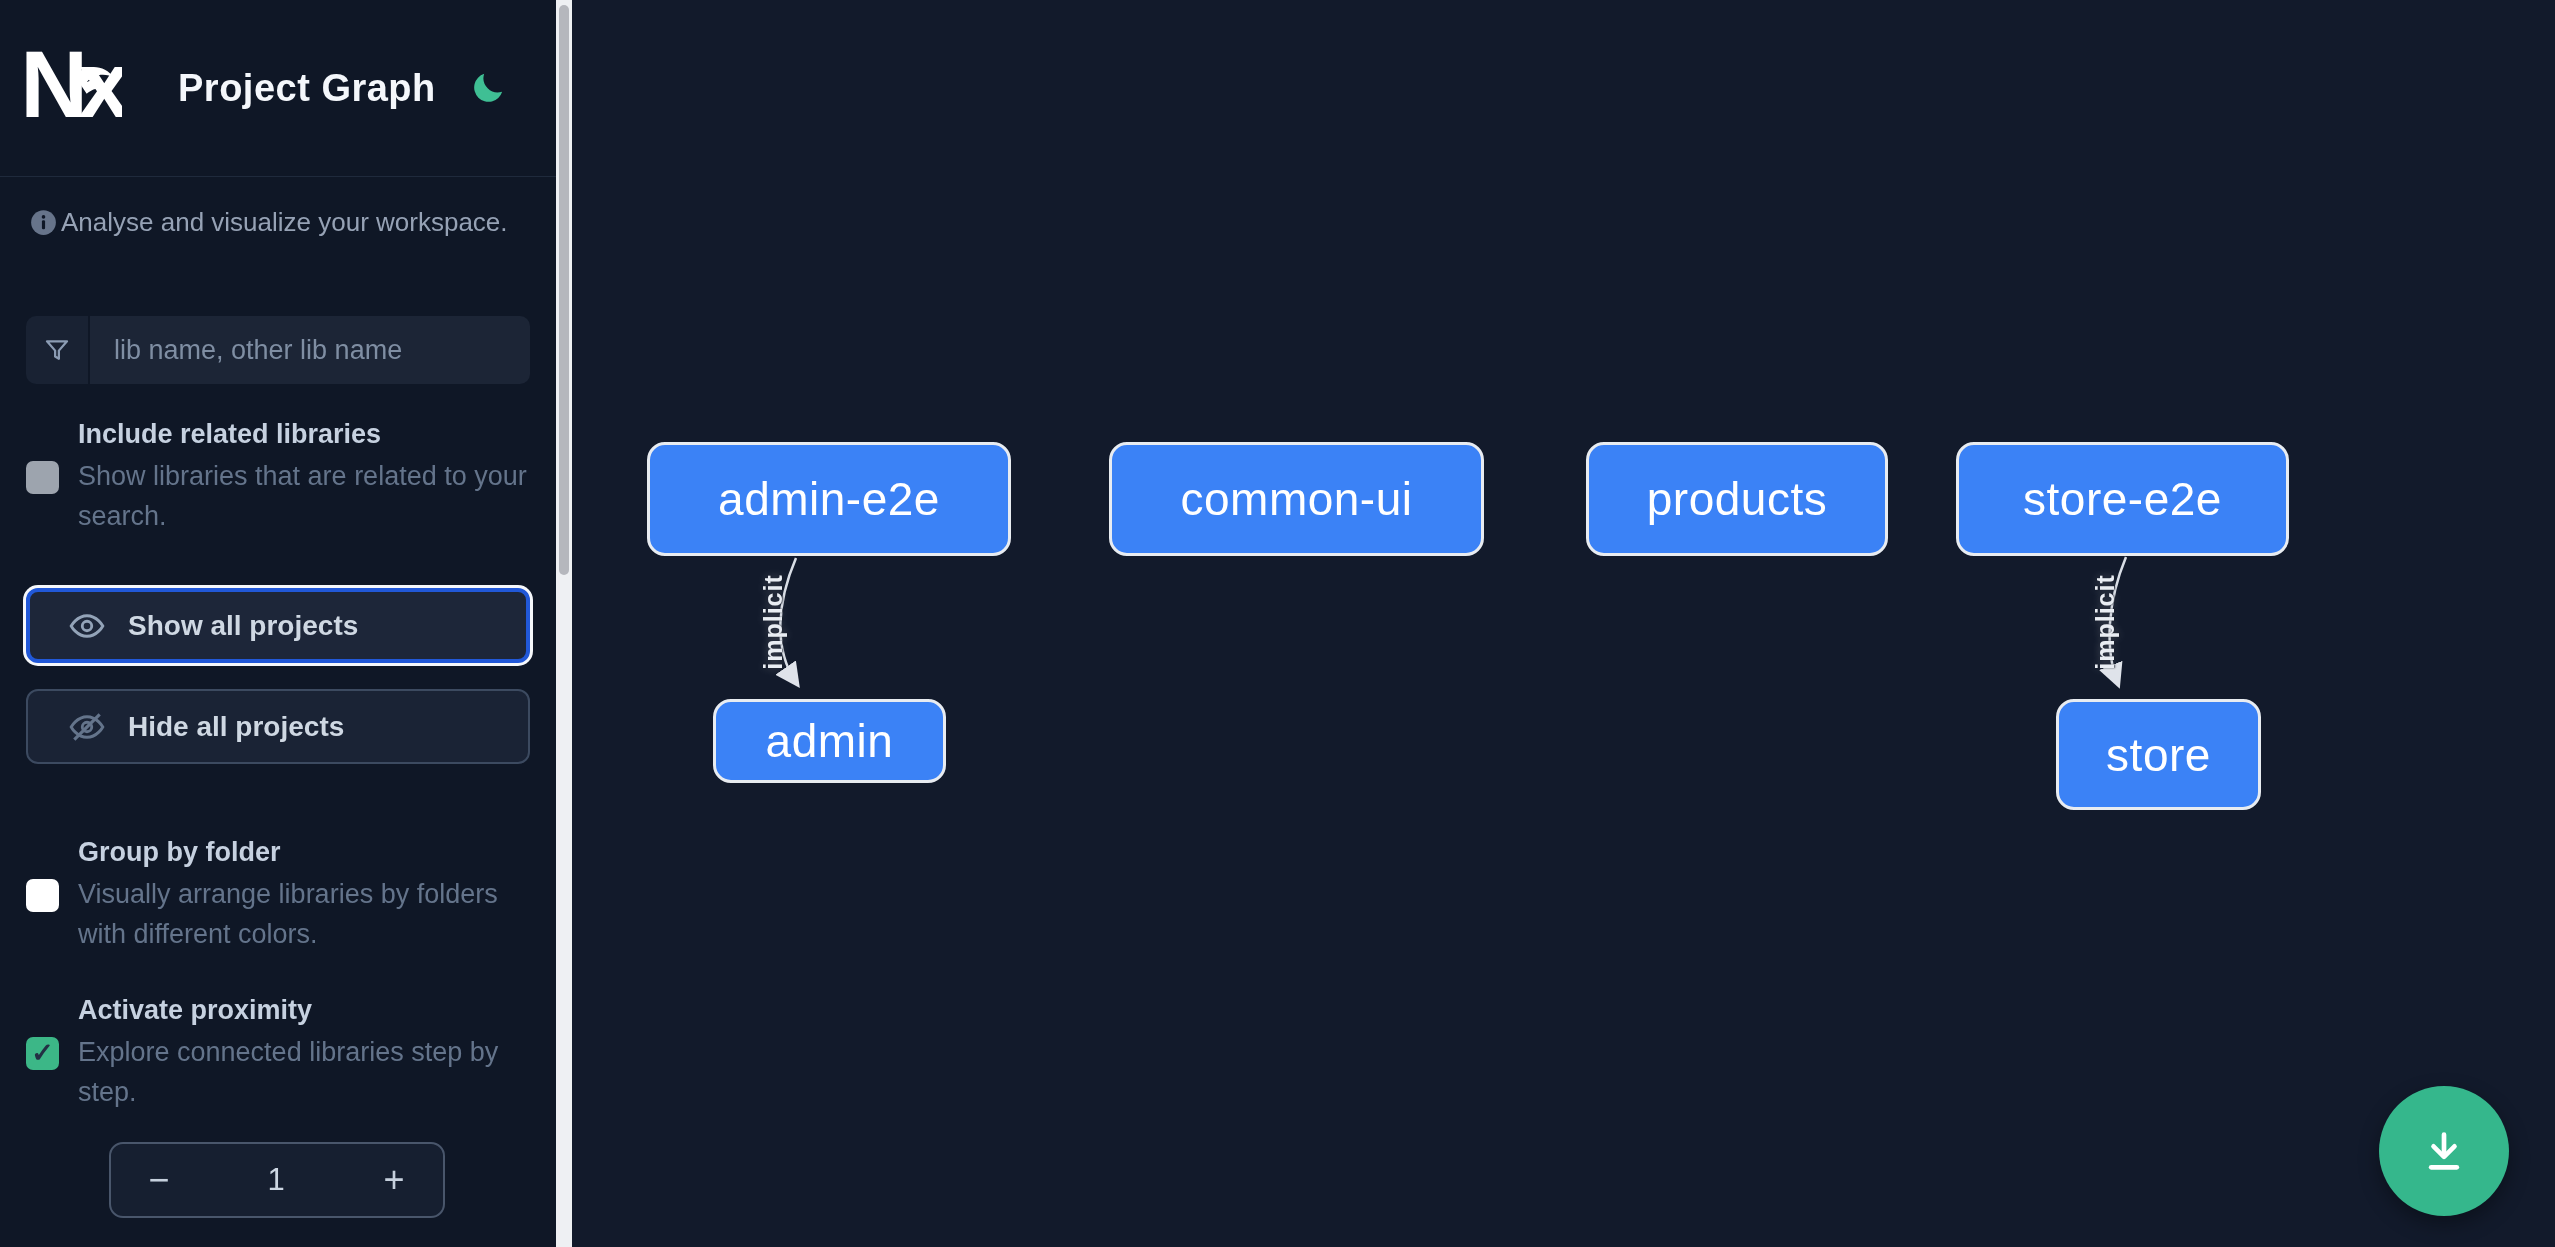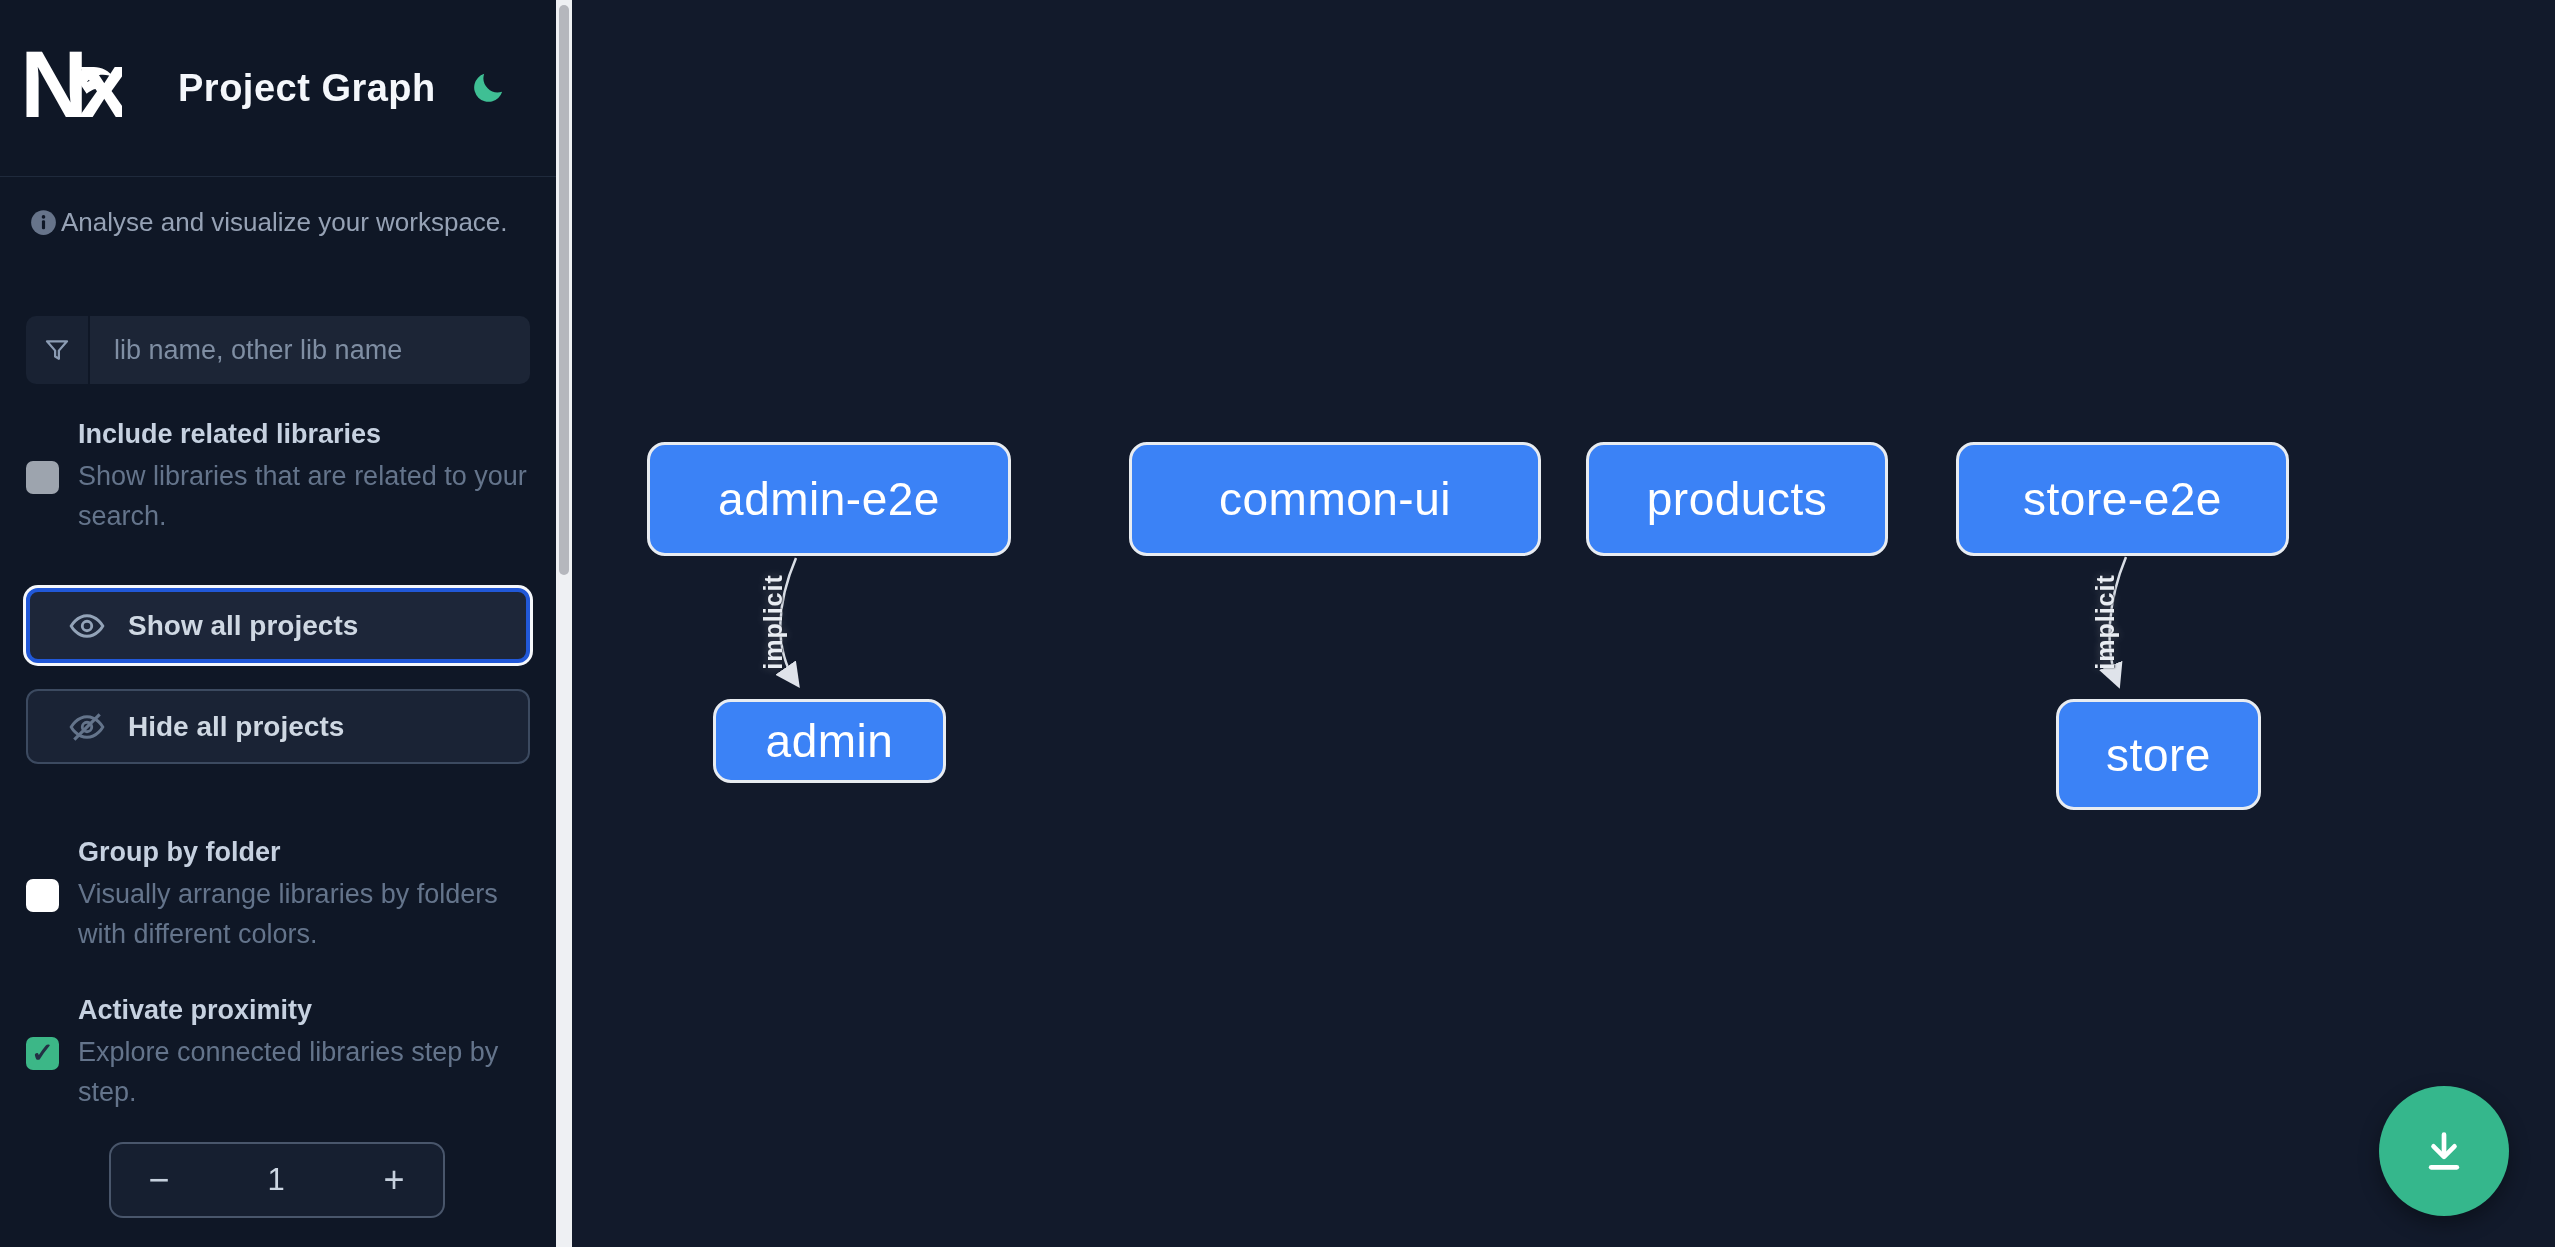--- a/index.html
+++ b/index.html
@@ -242,21 +242,21 @@
         </marker>
       </defs>
       <path d="M 240 558 C 222 600, 216 648, 241 684" fill="none" stroke="#d9dee6" stroke-width="2.5" marker-end="url(#arrow)"></path>
       <path d="M 1570 557 C 1552 600, 1548 648, 1562 684" fill="none" stroke="#d9dee6" stroke-width="2.5" marker-end="url(#arrow)"></path>
     </svg>
 
     <div class="edge-label" style="left:217px; top:622px;">implicit</div>
     <div class="edge-label" style="left:1549px; top:622px;">implicit</div>
 
     <div class="node" style="left:91px;   top:442px; width:364px; height:114px;">admin-e2e</div>
-    <div class="node" style="left:553px;  top:442px; width:412px; height:114px;margin-left:20px;">common-ui</div>
+    <div class="node" style="left:553px;  top:442px; width:375px; height:114px;">common-ui</div>
     <div class="node" style="left:1030px; top:442px; width:302px; height:114px;">products</div>
     <div class="node" style="left:1400px; top:442px; width:333px; height:114px;">store-e2e</div>
     <div class="node" style="left:157px;  top:699px; width:233px; height:84px;">admin</div>
     <div class="node" style="left:1500px; top:699px; width:205px; height:111px;">store</div>
 
     <button class="fab">
       <svg width="56" height="56" viewBox="0 0 48 48" fill="none" stroke="#ffffff" stroke-width="4" stroke-linecap="round" stroke-linejoin="round">
         <path d="M24 10v17"></path>
         <path d="M15 20l9 9 9-9"></path>
         <path d="M13 38h22"></path>

